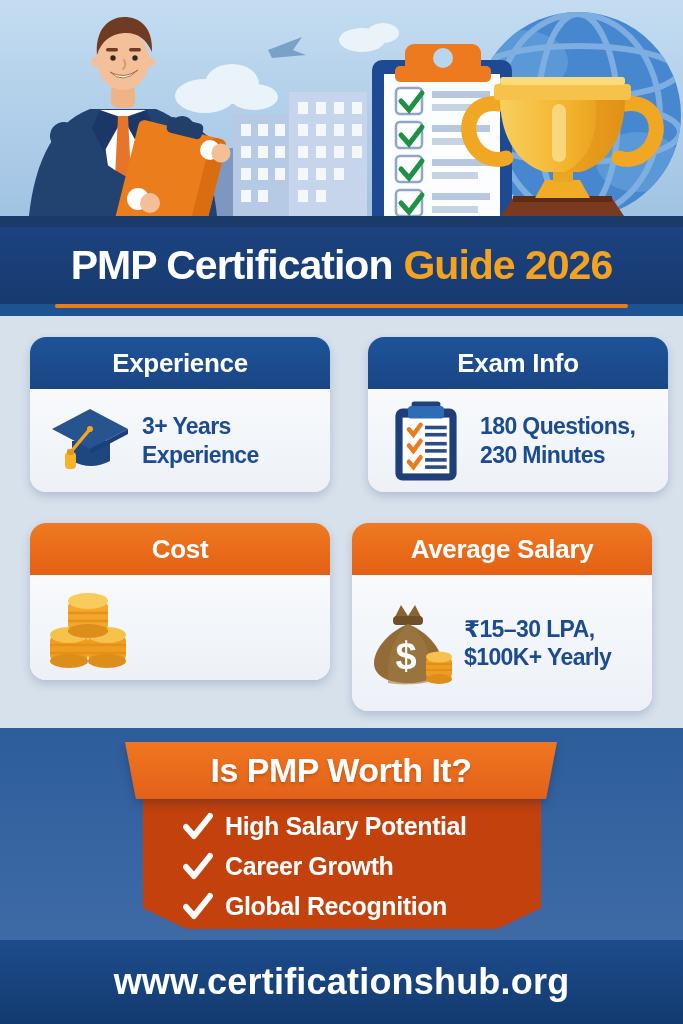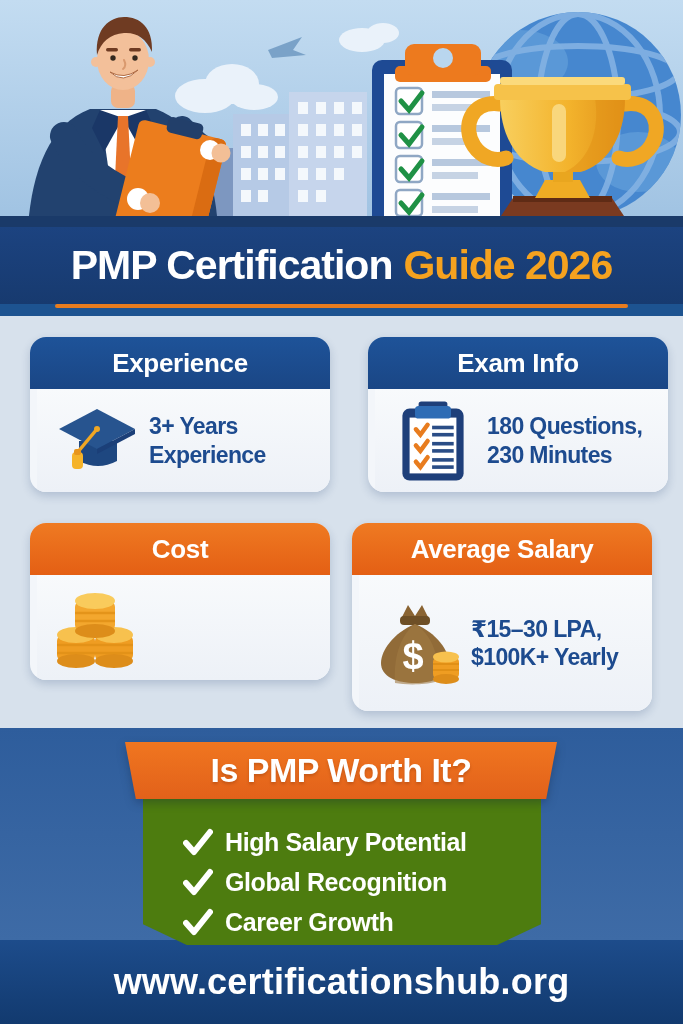--- a/index.html
+++ b/index.html
@@ -34,21 +34,20 @@
   .card-header{
     height:52px;display:flex;align-items:center;justify-content:center;
     color:#fff;font-weight:bold;font-size:26px;letter-spacing:-.3px;
   }
   .card-header.blue{background:linear-gradient(180deg,#1e5399,#1a4685);}
   .card-header.orange{background:linear-gradient(180deg,#ef7a22,#e45f14);}
   .card-body{
     display:flex;align-items:center;gap:10px;padding:0 10px 0 14px;
     height:calc(100% - 52px);
     background:linear-gradient(180deg,#f8fafc,#edf1f7);
-    margin-left:7px;
   }
   .card-icon{flex:0 0 88px;display:flex;align-items:center;justify-content:center;}
   .card-text{
     flex:1;color:#1d4b8f;font-weight:bold;font-size:23px;letter-spacing:-.6px;
     line-height:1.22;white-space:nowrap;
   }
   .card-text span{display:block;}
   
   .worth-section{
     position:absolute;left:0;top:728px;width:683px;height:212px;
@@ -57,22 +56,22 @@
   .ribbon-wrap{position:absolute;left:125px;top:742px;width:432px;height:57px;z-index:3;
     filter:drop-shadow(0 4px 5px rgba(10,30,60,.30));}
   .ribbon{
     width:100%;height:100%;background:linear-gradient(180deg,#f07620,#e2611a);
     clip-path:polygon(0 0,100% 0,97.5% 100%,2.5% 100%);
     display:flex;align-items:center;justify-content:center;
     color:#fff;font-weight:bold;font-size:34px;letter-spacing:-.5px;
     text-shadow:0 2px 3px rgba(90,30,0,.25);
   }
   .worth-panel{
-    position:absolute;left:143px;top:796px;width:398px;height:149px;z-index:2;
-    background:#4d7c0f;
+    position:absolute;left:143px;top:780px;width:398px;height:149px;z-index:2;
+    background:#c2410c;
     clip-path:polygon(0 0,100% 0,100% 86%,89% 100%,11% 100%,0 86%);
     box-sizing:border-box;padding:26px 0 0 40px;
   }
   .worth-item{display:flex;align-items:center;gap:12px;height:40px;}
   .worth-item .label{color:#fff;font-weight:bold;font-size:25px;letter-spacing:-.4px;white-space:nowrap;}
   
   .footer{
     position:absolute;left:0;top:940px;width:683px;height:84px;
     background:linear-gradient(180deg,#1d4c8b,#123a6f);
     display:flex;align-items:center;justify-content:center;
@@ -361,27 +360,27 @@
     <div class="worth-item">
       <svg width="30" height="30" viewBox="0 0 30 30">
         <polyline points="3,16 11,25 27,5" stroke="#ffffff" stroke-width="6" fill="none" stroke-linecap="round" stroke-linejoin="round"></polyline>
       </svg>
       <span class="label">High Salary Potential</span>
     </div>
     <div class="worth-item">
       <svg width="30" height="30" viewBox="0 0 30 30">
         <polyline points="3,16 11,25 27,5" stroke="#ffffff" stroke-width="6" fill="none" stroke-linecap="round" stroke-linejoin="round"></polyline>
       </svg>
-      <span class="label">Global Recognition</span>
+      <span class="label">Career Growth</span>
     </div>
     <div class="worth-item">
       <svg width="30" height="30" viewBox="0 0 30 30">
         <polyline points="3,16 11,25 27,5" stroke="#ffffff" stroke-width="6" fill="none" stroke-linecap="round" stroke-linejoin="round"></polyline>
       </svg>
-      <span class="label">Career Growth</span>
+      <span class="label">Global Recognition</span>
     </div>
   </div>
 
   <div class="ribbon-wrap">
     <div class="ribbon">Is PMP Worth It?</div>
   </div>
 
   <div class="footer">
     <span class="url">www.certificationshub.org</span>
   </div>

